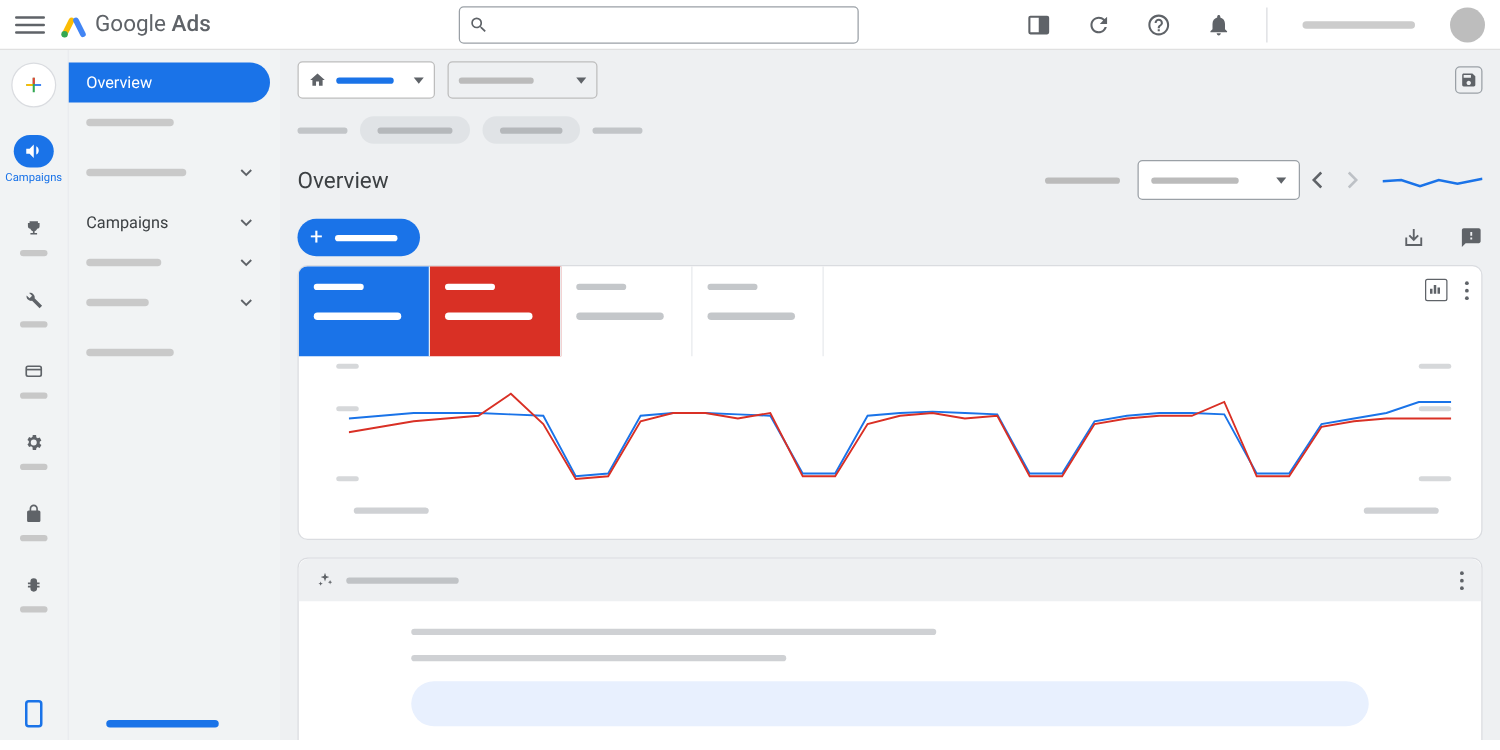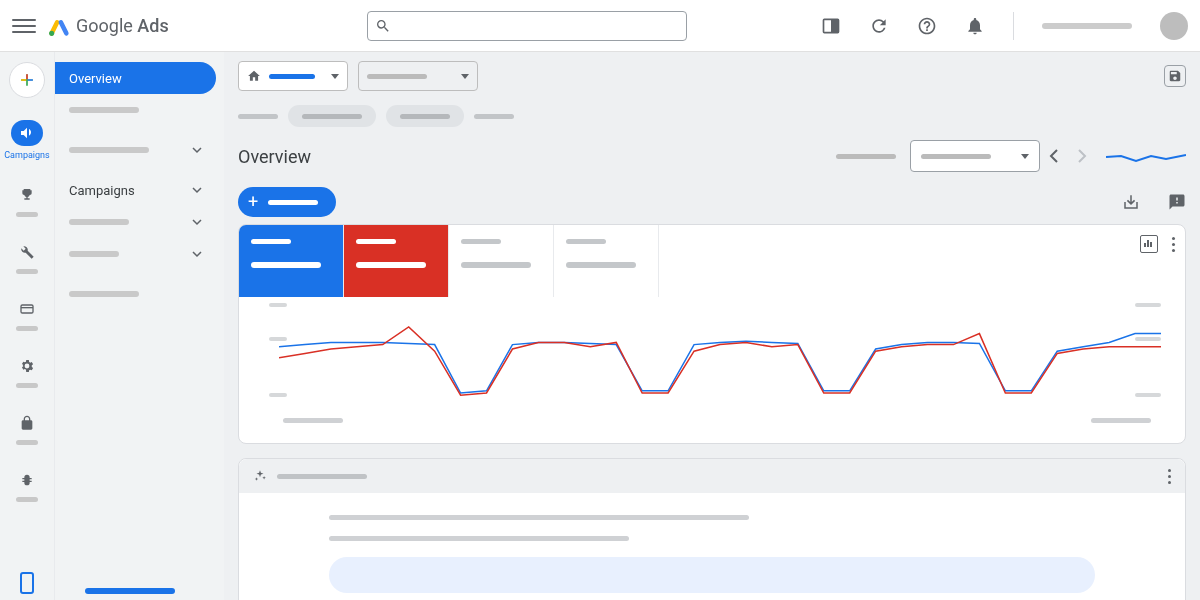--- a/index.html
+++ b/index.html
@@ -1,19 +1,19 @@
 <!DOCTYPE html>
 <html><head>
 <meta charset="utf-8">
 <style>
 * { margin: 0; padding: 0; box-sizing: border-box; font-family: -apple-system, BlinkMacSystemFont, "Segoe UI", Roboto, Arial, sans-serif; }
 body { background: #fff; width: 1200px; height: 600px; overflow: hidden; }
 
 
-.header { height: 52px; display: flex; align-items: center; padding: 0 12px; border-bottom: 1px solid #e0e0e0; gap: 8px; }
+.header { height: 40px; display: flex; align-items: center; padding: 0 12px; border-bottom: 1px solid #e0e0e0; gap: 8px; }
 .hamburger { width: 24px; height: 24px; display: flex; flex-direction: column; justify-content: center; gap: 4px; cursor: pointer; }
 .hamburger span { height: 2px; background: #5f6368; border-radius: 1px; }
 .logo-wrap { display: flex; align-items: center; gap: 6px; margin-left: 4px; }
 .logo-mark { width: 22px; height: 22px; }
 .logo-text { font-size: 18px; color: #5f6368; }
 .logo-text b { font-weight: 500; color: #5f6368; }
 .search-wrap { flex: 0 0 320px; margin-left: auto; margin-right: 16px; position: relative; transform: translateX(-110px); }
 .search-input { width: 100%; height: 30px; border: 1px solid #9aa0a6; border-radius: 4px; padding: 0 10px 0 32px; font-size: 13px; background: #fff; }
 .search-icon-svg { position: absolute; left: 8px; top: 7px; width: 16px; height: 16px; fill: #5f6368; }
 .header-icons { display: flex; align-items: center; gap: 28px; }

